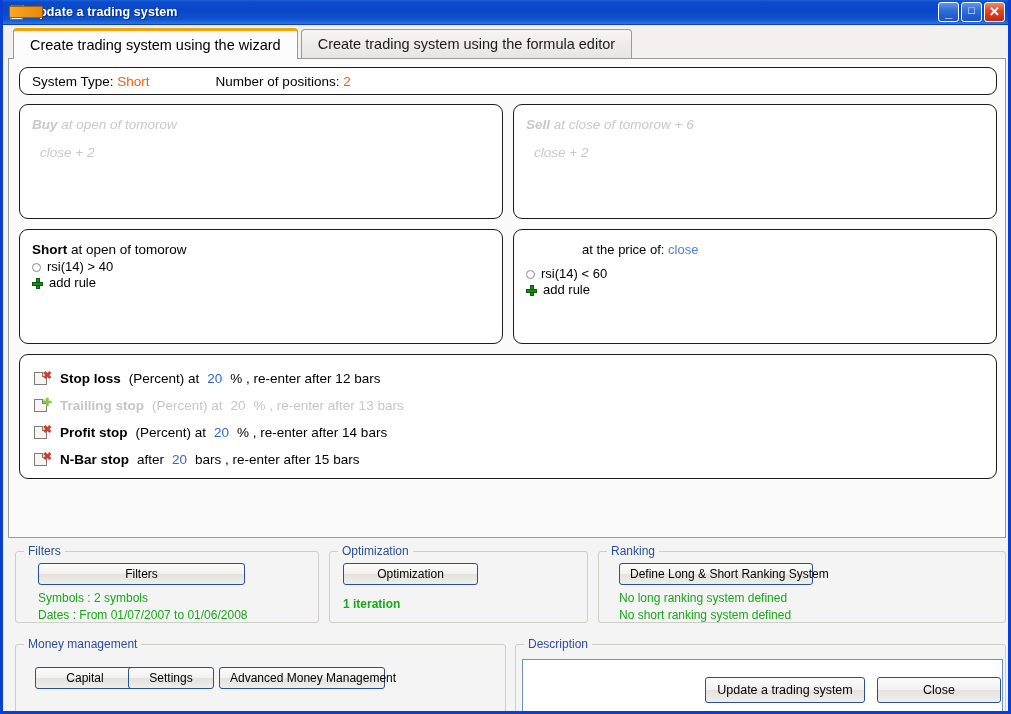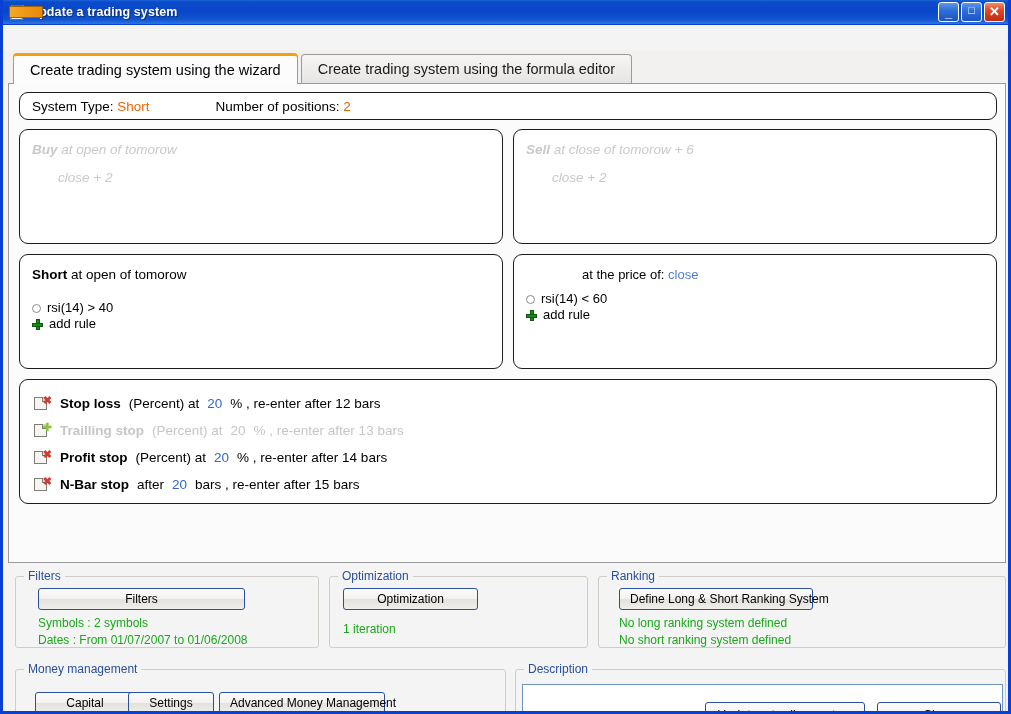--- a/index.html
+++ b/index.html
@@ -99,21 +99,20 @@
 
   
   .tabstrip {
     position: relative;
     height: 33px;
     background: #f2f1f0;
     padding-left: 10px;
     box-sizing: border-box;
     display: flex;
     align-items: flex-end;
-    margin-top: 25px;
   }
   .tab {
     height: 29px;
     line-height: 29px;
     padding: 0 16px;
     font-size: 14.5px;
     box-sizing: border-box;
     white-space: nowrap;
     position: relative;
     border: 1px solid #9a9a9a;
@@ -180,23 +179,23 @@
 
   
   .cond {
     padding: 10px 12px;
     font-size: 13.5px;
     line-height: 1.45;
   }
   .cond.disabled { color: #c9c9c9; font-style: italic; }
   .cond .hdr { margin-bottom: 0px; }
   .cond .hdr b { font-weight: bold; }
-  .cond .sub { margin-left: 26px; margin-top: 8px; }
+  .cond .sub { margin-left: 8px; margin-top: 8px; }
   .cond .sub2 { margin-left: 56px; margin-top: 1px; font-size: 13px;}
-  .rules { margin-top: 16px; }
+  .rules { }
   .rule-line { display: flex; align-items: center; gap: 6px; height: 16px; font-size: 13px; }
 
   .circ {
     width: 9px; height: 9px;
     border: 1.4px solid #8d8d8d;
     border-radius: 50%;
     box-sizing: border-box;
     flex: none;
     display: inline-block;
   }
@@ -463,21 +462,21 @@
       <div class="btn" style="position:absolute; left:22px; top:11px; width:207px;">Filters</div>
       <div style="position:absolute; left:22px; top:38px;">
         <div class="green">Symbols : 2 symbols</div>
         <div class="green">Dates : From 01/07/2007 to 01/06/2008</div>
       </div>
     </div>
 
     <div class="group" style="left:326px; top:493px; width:259px; height:72px;">
       <span class="legend">Optimization</span>
       <div class="btn" style="position:absolute; left:13px; top:11px; width:135px;">Optimization</div>
-      <div style="position:absolute; left:13px; top:44px;">
+      <div style="position:absolute; left:13px; top:44px;font-weight:bold;">
         <div class="green">1 iteration</div>
       </div>
     </div>
 
     <div class="group" style="left:595px; top:493px; width:408px; height:72px;">
       <span class="legend">Ranking</span>
       <div class="btn" style="position:absolute; left:20px; top:11px; width:194px;">Define Long &amp; Short Ranking System</div>
       <div style="position:absolute; left:20px; top:38px;">
         <div class="green">No long ranking system defined</div>
         <div class="green">No short ranking system defined</div>

